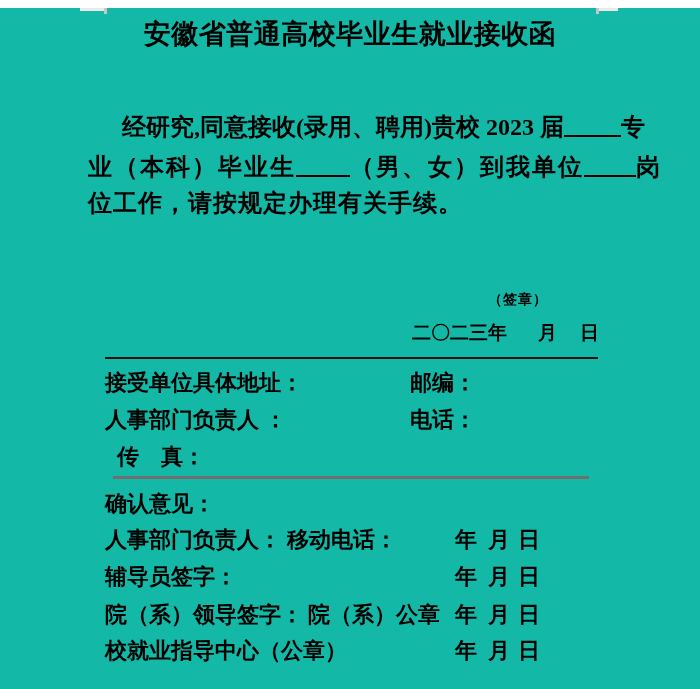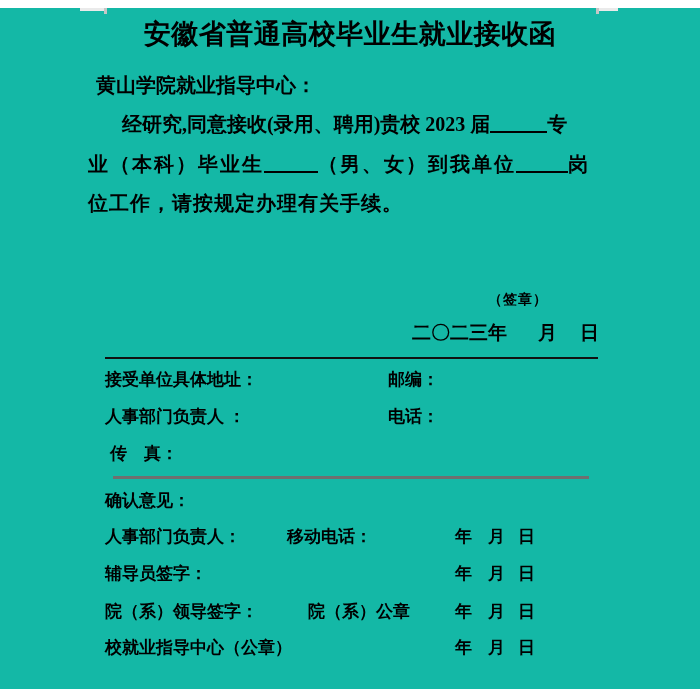--- a/index.html
+++ b/index.html
@@ -25,21 +25,21 @@
   .edge-tick { position: absolute; background: #c6c6c6; }
 
   .doc-title {
     left: 0; right: 0; top: 8px;
     text-align: center;
     font-size: 27px;
     letter-spacing: 0.5px;
   }
   .salutation { left: 96px; top: 64px; font-size: 20px; }
 
-  .para-line { font-size: 20px; line-height: 27px; }
+  .para-line { font-size: 24px; line-height: 27px; }
   .line1 { left: 122px; top: 102px; }
   .line2 { left: 88px;  top: 142px; letter-spacing: 2px; }
   .line3 { left: 88px;  top: 182px; letter-spacing: 1px; }
 
   .blank {
     display: inline-block;
     border-bottom: 2px solid #000;
     height: 0.95em;
     position: relative;
     top: 2px;
@@ -56,53 +56,52 @@
   .rule-1 {
     left: 105px; top: 349px; width: 493px; height: 0;
     border-top: 2px solid #111;
   }
   .rule-2 {
     left: 113px; top: 468px; width: 476px; height: 0;
     border-top: 3px solid #6f6f6f;
   }
 
   .form-row { position: absolute; left: 0; width: 100%; height: 24px; }
-  .form-row .lab { position: absolute; font-size: 17px; white-space: nowrap; }
+  .form-row .lab { position: absolute; font-size: 22px; white-space: nowrap; }
 
   .r-address   { top: 360px; }
   .r-hr        { top: 397px; }
   .r-fax       { top: 434px; }
   .r-confirm   { top: 481px; }
   .r-grad      { top: 517px; }
   .r-counselor { top: 554px; padding-left: 22px; }
   .r-dept      { top: 592px; }
   .r-center    { top: 628px; }
 
   .c-label { left: 105px; }
-  .c-fax   { left: 110px; text-align: right; }
-  .c-col2  { left: 388px; }
+  .c-fax   { left: 117px; text-align: right; }
+  .c-col2  { left: 410px; }
   .c-mid1  { left: 287px; }
   .c-mid2  { left: 308px; }
   .c-year  { left: 455px; }
   .c-month { left: 488px; }
   .c-day   { left: 518px; }
 </style>
 </head>
 <body>
 
 <div class="page">
 
   <div class="edge-bar" style="left:80px;  top:0; width:24px; height:3px;"></div>
   <div class="edge-tick" style="left:104px; top:0; width:3px;  height:6px;"></div>
   <div class="edge-bar" style="left:599px; top:0; width:19px; height:3px;"></div>
   <div class="edge-tick" style="left:596px; top:0; width:3px;  height:6px;"></div>
 
   <div class="abs doc-title">安徽省普通高校毕业生就业接收函</div>
 
-  <div class="abs salutation">黄山学院就业指导中心：</div>
 
   <div class="abs para-line line1">
     <span>经研究,同意接收(录用、聘用)贵校 2023 届</span><span class="blank blank-major"></span><span>专</span>
   </div>
   <div class="abs para-line line2">
     <span>业（本科）毕业生</span><span class="blank blank-name"></span><span>（男、女）到我单位</span><span class="blank blank-position"></span><span>岗</span>
   </div>
   <div class="abs para-line line3">位工作，请按规定办理有关手续。</div>
 
   <div class="abs seal-label">（签章）</div>

